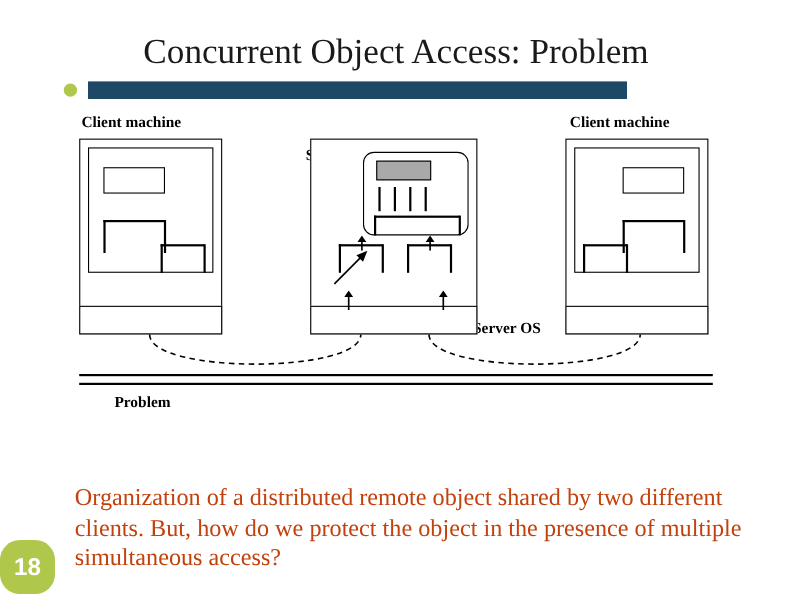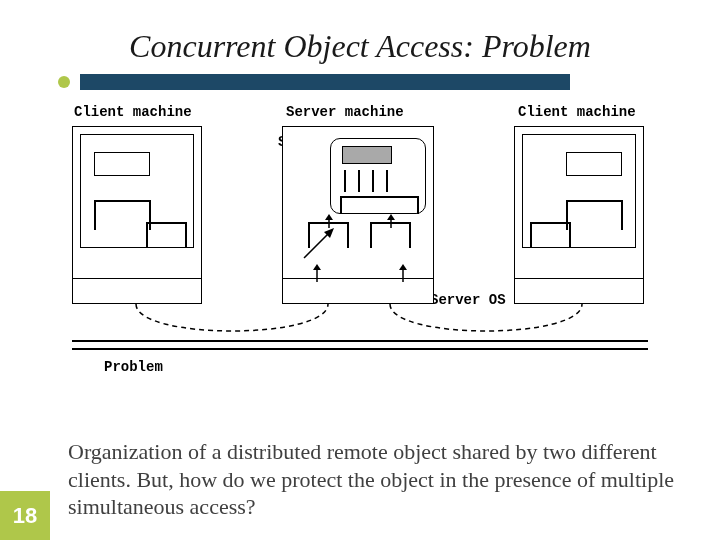--- a/index.html
+++ b/index.html
@@ -9,21 +9,20 @@
   background: #fff;
   font-family: "Times New Roman", Times, serif;
   position: relative;
   overflow: hidden;
 }
 .title-wrap {
   position: absolute;
   top: 28px;
   left: 0;
   width: 720px;
-  font-style: italic;
 }
 .title {
   font-size: 32px;
   color: #1a1a1a;
   text-align: center;
   font-weight: normal;
 }
 .title-bar {
   position: absolute;
   top: 74px;
@@ -43,21 +42,21 @@
 }
 .diagram {
   position: absolute;
   top: 104px;
   left: 72px;
   width: 576px;
   height: 290px;
 }
 .lbl {
   position: absolute;
-  font-family: Liberation Mono, monospace;
+  font-family: Liberation Serif, serif;
   font-size: 14px;
   font-weight: bold;
   color: #000;
   white-space: nowrap;
 }
 .box {
   position: absolute;
   border: 1.5px solid #000;
   background: #fff;
 }
@@ -66,52 +65,52 @@
   background: #000;
 }
 .gray-fill { background: #a9a9a9; }
 .caption {
   position: absolute;
   top: 438px;
   left: 68px;
   width: 652px;
   font-size: 22px;
   line-height: 1.25;
-  color: #404040;
+  color: #c2410c;
 }
 .pagenum {
   position: absolute;
   left: 0;
   top: 491px;
   width: 50px;
   height: 49px;
   background: #afc74a;
   display: flex;
   align-items: center;
   justify-content: center;
   font-family: Arial, sans-serif;
   font-size: 22px;
   font-weight: bold;
   color: #fff;
+  border-radius: 18px;
 }
 svg { position: absolute; }
 </style>
 </head>
 <body>
 
 <div class="title-wrap">
   <h1 class="title">Concurrent Object Access: Problem</h1>
 </div>
 <div class="title-dot"></div>
 <div class="title-bar"></div>
 
 <div class="diagram">
 
   <span class="lbl" style="left:2px;top:0;">Client machine</span>
-  <span class="lbl" style="left:214px;top:0;">Server machine</span>
   <span class="lbl" style="left:446px;top:0;">Client machine</span>
   <span class="lbl" style="left:206px;top:30px;">Server</span>
   <span class="lbl" style="left:261px;top:138px;">Skeleton</span>
   <span class="lbl" style="left:358px;top:188px;">Server OS</span>
   <span class="lbl" style="left:32px;top:255px;">Problem</span>
 
   <div class="box" style="left:0;top:22px;width:130px;height:178px;"></div>
   <div class="box" style="left:8px;top:30px;width:114px;height:114px;"></div>
 
   <div class="box" style="left:22px;top:48px;width:56px;height:24px;"></div>

